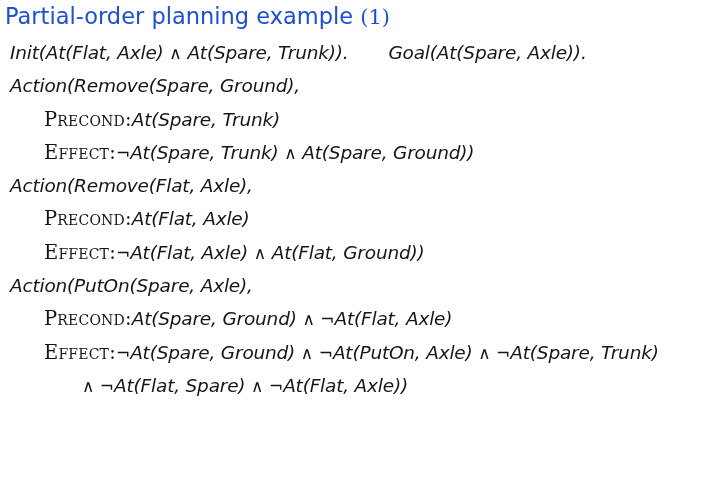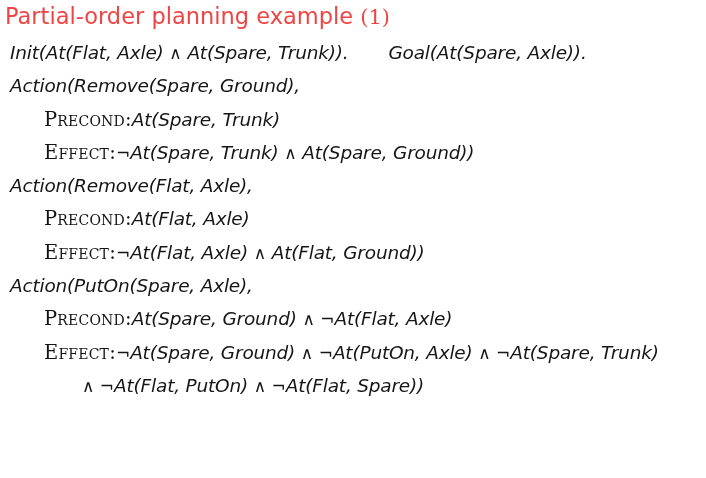--- a/index.html
+++ b/index.html
@@ -23,21 +23,21 @@
 
   
   .slide-title {
     position: absolute;
     left: 5px;
     top: 1px;
     font-family: "DejaVu Sans", sans-serif;
     font-size: 22.5px;
     font-weight: 400;
     line-height: 30px;
-    color: #ef4444;
+    color: #1d4ed8;
     white-space: nowrap;
     letter-spacing: 0px;
   }
   .slide-title .paren {
     font-family: "DejaVu Serif", serif;
     font-size: 21px;
   }
 
   
   .body-block {
@@ -102,16 +102,16 @@
       <div class="line ind0"><span class="logic">Init(At(Flat, Axle) </span><span class="sym">∧</span><span class="logic"> At(Spare, Trunk)).</span><span class="gap-lg"></span><span class="logic">Goal(At(Spare, Axle)).</span></div>
       <div class="line ind0"><span class="logic">Action(Remove(Spare, Ground),</span></div>
       <div class="line ind1"><span class="kw" style="font-variant: small-caps; text-transform: none;">Precond:</span><span class="logic">At(Spare, Trunk)</span></div>
       <div class="line ind1"><span class="kw" style="font-variant: small-caps; text-transform: none;">Effect:</span><span class="sym">¬</span><span class="logic">At(Spare, Trunk) </span><span class="sym">∧</span><span class="logic"> At(Spare, Ground))</span></div>
       <div class="line ind0"><span class="logic">Action(Remove(Flat, Axle),</span></div>
       <div class="line ind1"><span class="kw" style="font-variant: small-caps; text-transform: none;">Precond:</span><span class="logic">At(Flat, Axle)</span></div>
       <div class="line ind1"><span class="kw" style="font-variant: small-caps; text-transform: none;">Effect:</span><span class="sym">¬</span><span class="logic">At(Flat, Axle) </span><span class="sym">∧</span><span class="logic"> At(Flat, Ground))</span></div>
       <div class="line ind0"><span class="logic">Action(PutOn(Spare, Axle),</span></div>
       <div class="line ind1"><span class="kw" style="font-variant: small-caps; text-transform: none;">Precond:</span><span class="logic">At(Spare, Ground) </span><span class="sym">∧ ¬</span><span class="logic">At(Flat, Axle)</span></div>
       <div class="line ind1"><span class="kw" style="font-variant: small-caps; text-transform: none;">Effect:</span><span class="sym">¬</span><span class="logic">At(Spare, Ground) </span><span class="sym">∧ ¬</span><span class="logic">At(PutOn, Axle) </span><span class="sym">∧ ¬</span><span class="logic">At(Spare, Trunk)</span></div>
-      <div class="line ind2"><span class="sym">∧ ¬</span><span class="logic">At(Flat, PutOn) </span><span class="sym">∧ ¬</span><span class="logic">At(Flat, Spare))</span></div>
+      <div class="line ind2"><span class="sym">∧ ¬</span><span class="logic">At(Flat, Spare) </span><span class="sym">∧ ¬</span><span class="logic">At(Flat, Axle))</span></div>
     </div>
 
 </div>
 
 </body></html>

